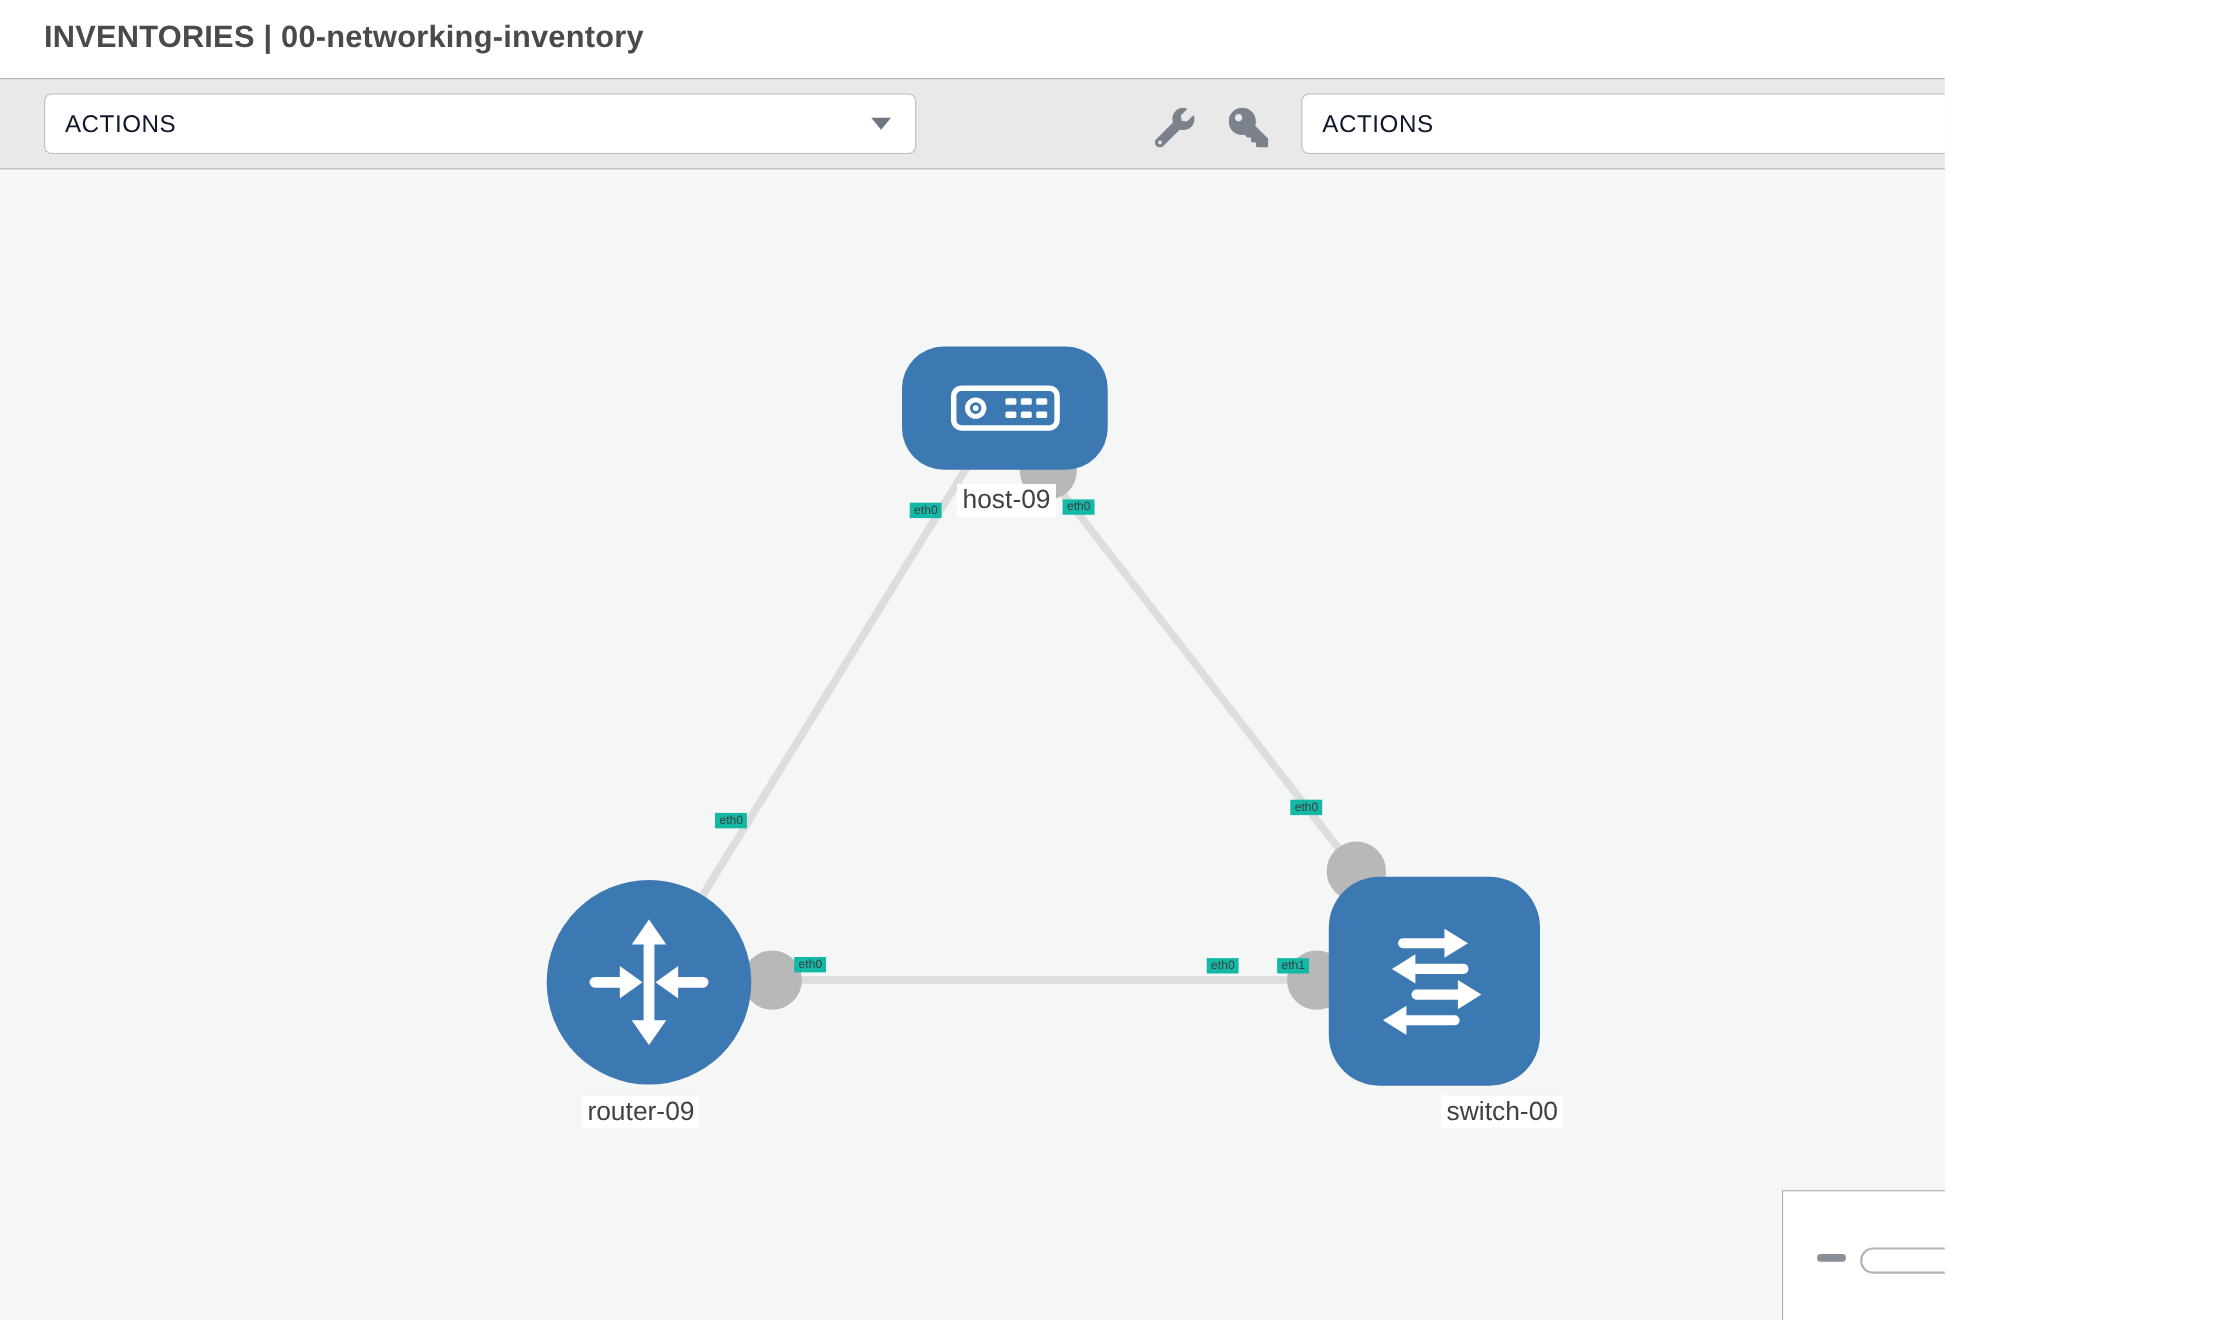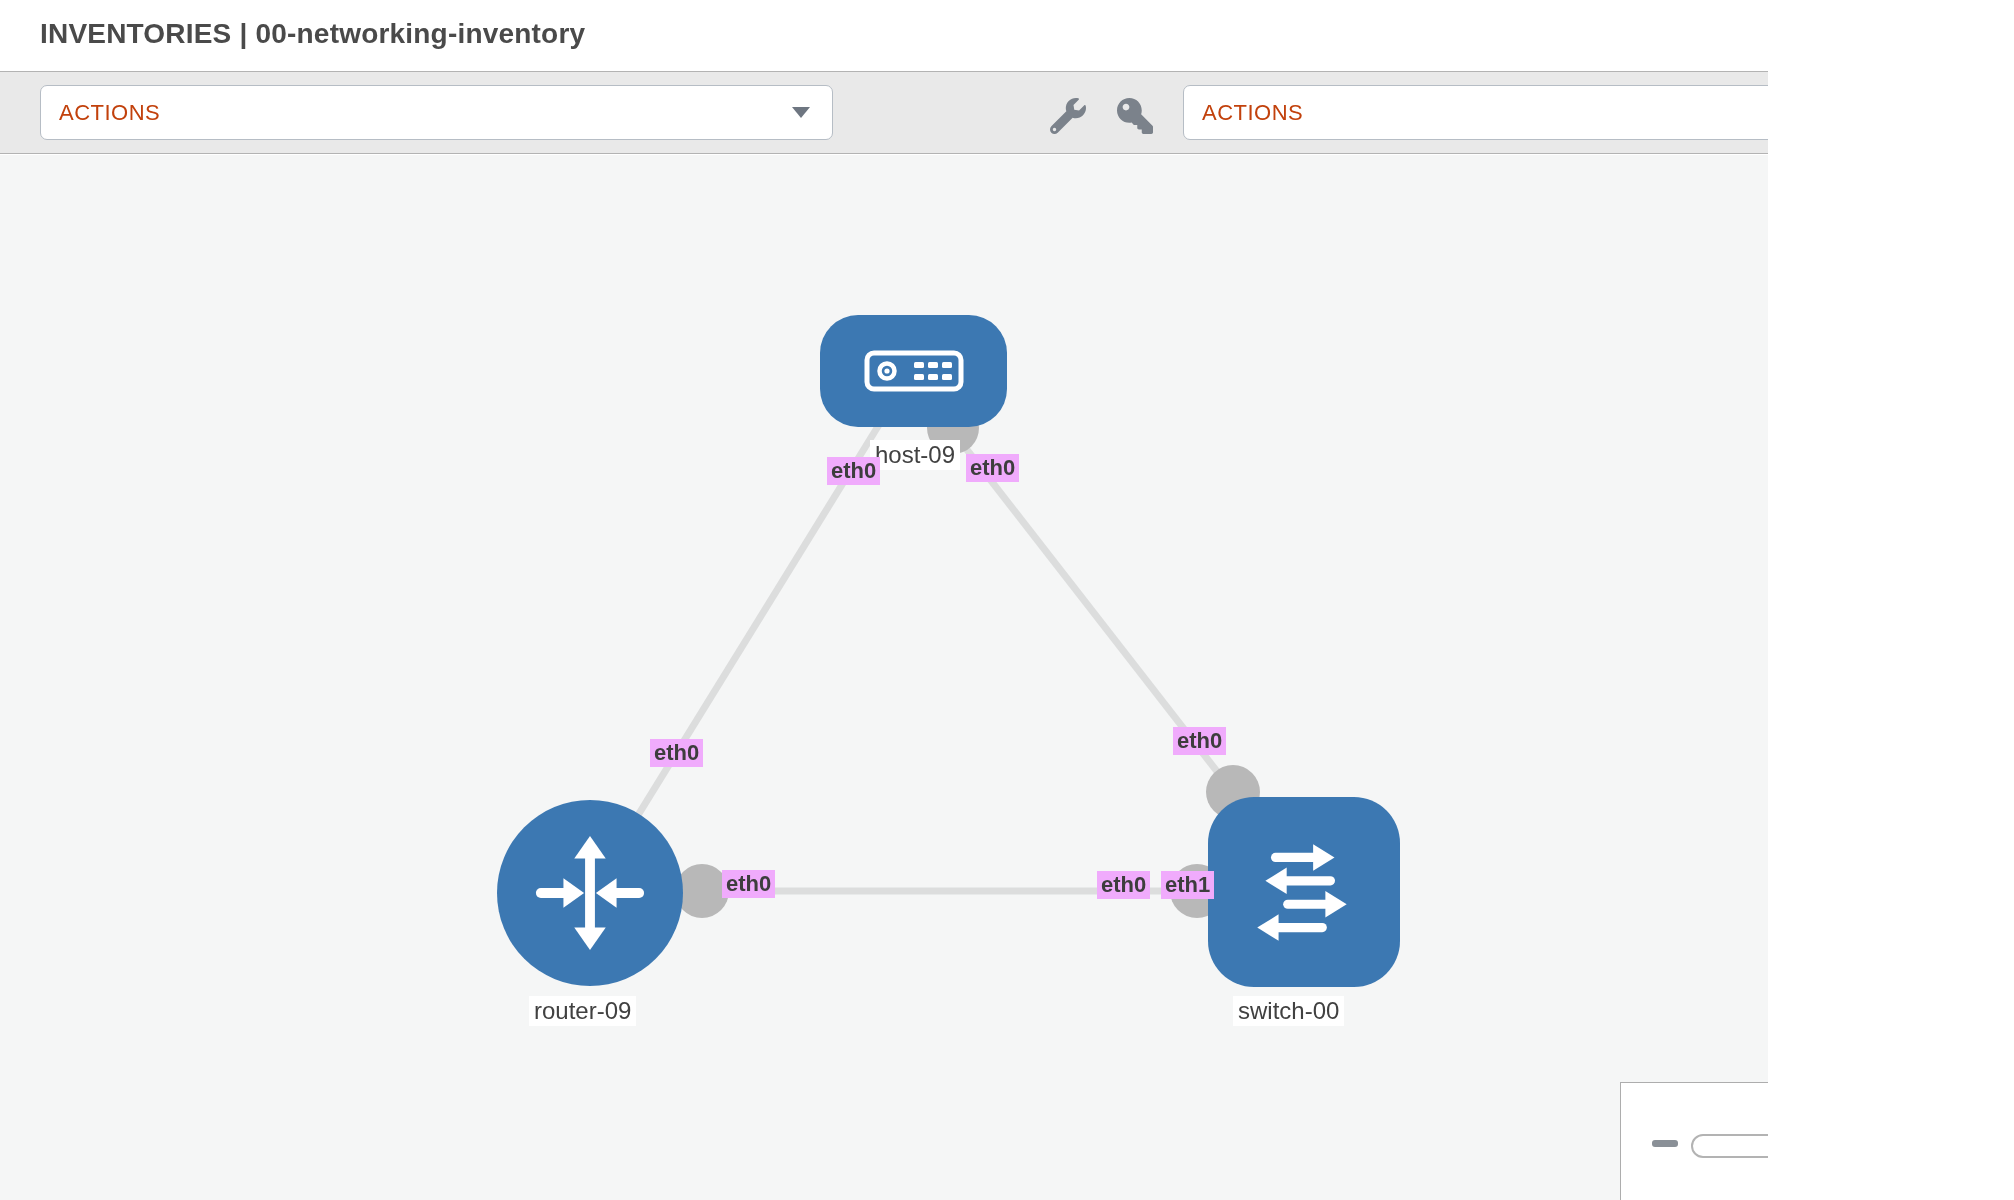--- a/index.html
+++ b/index.html
@@ -11,21 +11,21 @@
   .header { position:absolute; left:0; top:0; width:2014px; height:71px; background:#fff; }
   .page-title { position:absolute; left:40px; top:18px; font-size:28px; font-weight:bold; color:#4a4a4a; letter-spacing:0.2px; }
   .close-btn { position:absolute; left:1944px; top:19px; width:34px; height:34px; border-radius:50%;
                background:#bcbcbc; display:flex; align-items:center; justify-content:center; cursor:pointer; }
 
   
   .toolbar { position:absolute; left:0; top:71px; width:2014px; height:83px; background:#e9e9e9;
              border-top:1px solid #b3b3b3; border-bottom:1px solid #b3b3b3; }
   .select-box { position:absolute; top:13px; height:55px; background:#fff; border:1px solid #b6bdc5;
                 border-radius:7px; display:flex; align-items:center; cursor:pointer; }
-  .select-box .sel-label { margin-left:18px; font-size:22px; color:#c2410c; letter-spacing:0.5px; }
+  .select-box .sel-label { margin-left:18px; font-size:22px; color:#0f172a; letter-spacing:0.5px; }
   .caret { position:absolute; right:22px; top:21px; width:0; height:0;
            border-left:9px solid transparent; border-right:9px solid transparent; border-top:11px solid #6e7681; }
   .actions-box { left:40px; width:793px; }
   .search-box  { left:1183px; width:797px; }
   .tool-icon { position:absolute; top:26px; width:36px; height:36px; cursor:pointer; }
   .tool-icon svg { width:100%; height:100%; fill:#7b828b; }
   .wrench-btn { left:1050px; }
   .key-btn    { left:1117px; }
 
   
@@ -33,25 +33,25 @@
   .edges-svg { position:absolute; left:0; top:0; width:2014px; height:1200px; z-index:1; }
 
   .node { position:absolute; z-index:2; background:#3c78b2; display:flex; align-items:center; justify-content:center; cursor:pointer; }
   .node svg { display:block; }
   .node-host   { left:820px;  top:315px; width:187px; height:112px; border-radius:38px; }
   .node-router { left:497px;  top:800px; width:186px; height:186px; border-radius:50%; }
   .node-switch { left:1208px; top:797px; width:192px; height:190px; border-radius:46px; }
 
   .node-label { position:absolute; z-index:3; background:#fff; color:#414141; font-size:24px;
                 padding:1px 5px; white-space:nowrap; }
-  .if-label   { position:absolute; z-index:3; background:#f0abfc; color:#3d3d3d; font-size:22px;
-                padding:1px 4px; white-space:nowrap;font-weight:bold; }
+  .if-label   { position:absolute; z-index:3; background:#14b8a6; color:#3d3d3d; font-size:11px;
+                padding:1px 4px; white-space:nowrap; }
   .lbl-host    { left:870px;  top:440px; }
   .lbl-router  { left:529px;  top:996px; }
-  .lbl-switch  { left:1233px; top:996px; }
+  .lbl-switch  { left:1310px; top:996px; }
   .if-host-left    { left:827px;  top:457px; }
   .if-host-right   { left:966px;  top:454px; }
   .if-router-top   { left:650px;  top:739px; }
   .if-switch-top   { left:1173px; top:727px; }
   .if-mid-left     { left:722px;  top:870px; }
   .if-mid-right-back  { left:1097px; top:871px; z-index:3; }
   .if-mid-right-front { left:1122px; top:871px; z-index:4;margin-left:39px; }
 
   
   .zoom-panel { position:absolute; left:1620px; top:1082px; width:400px; height:125px;

